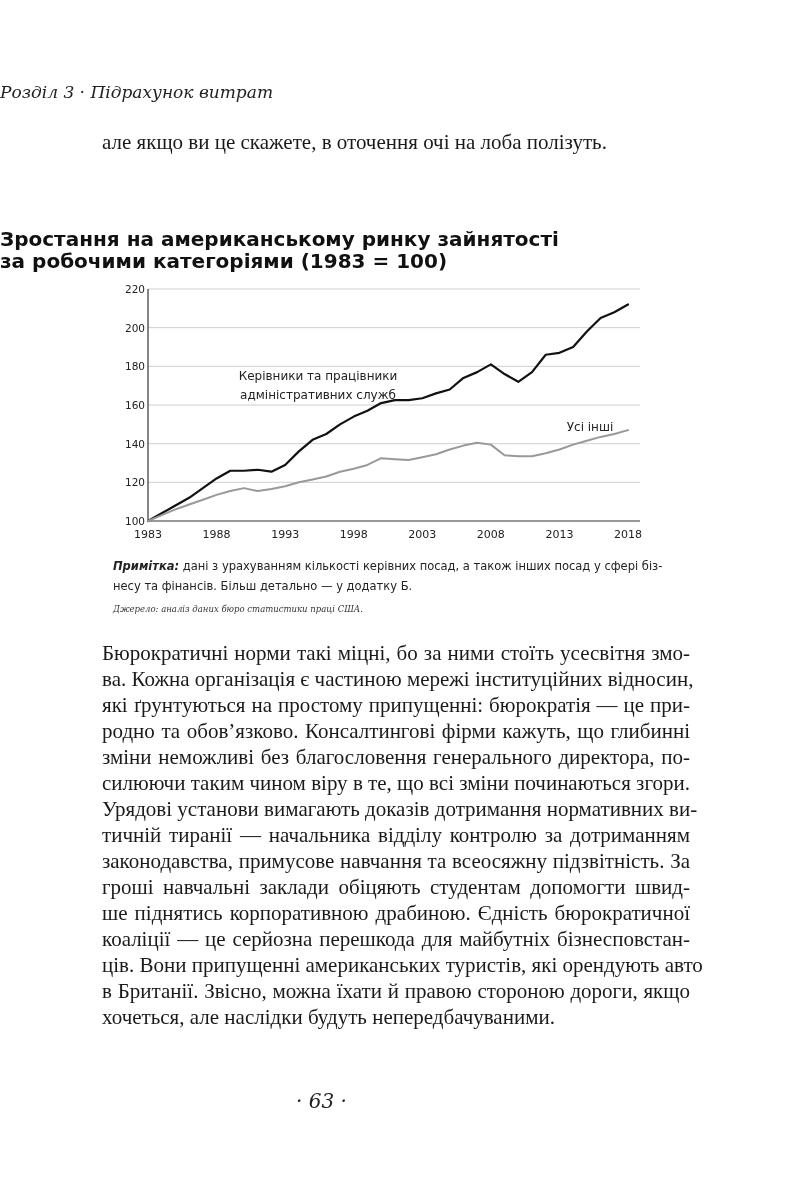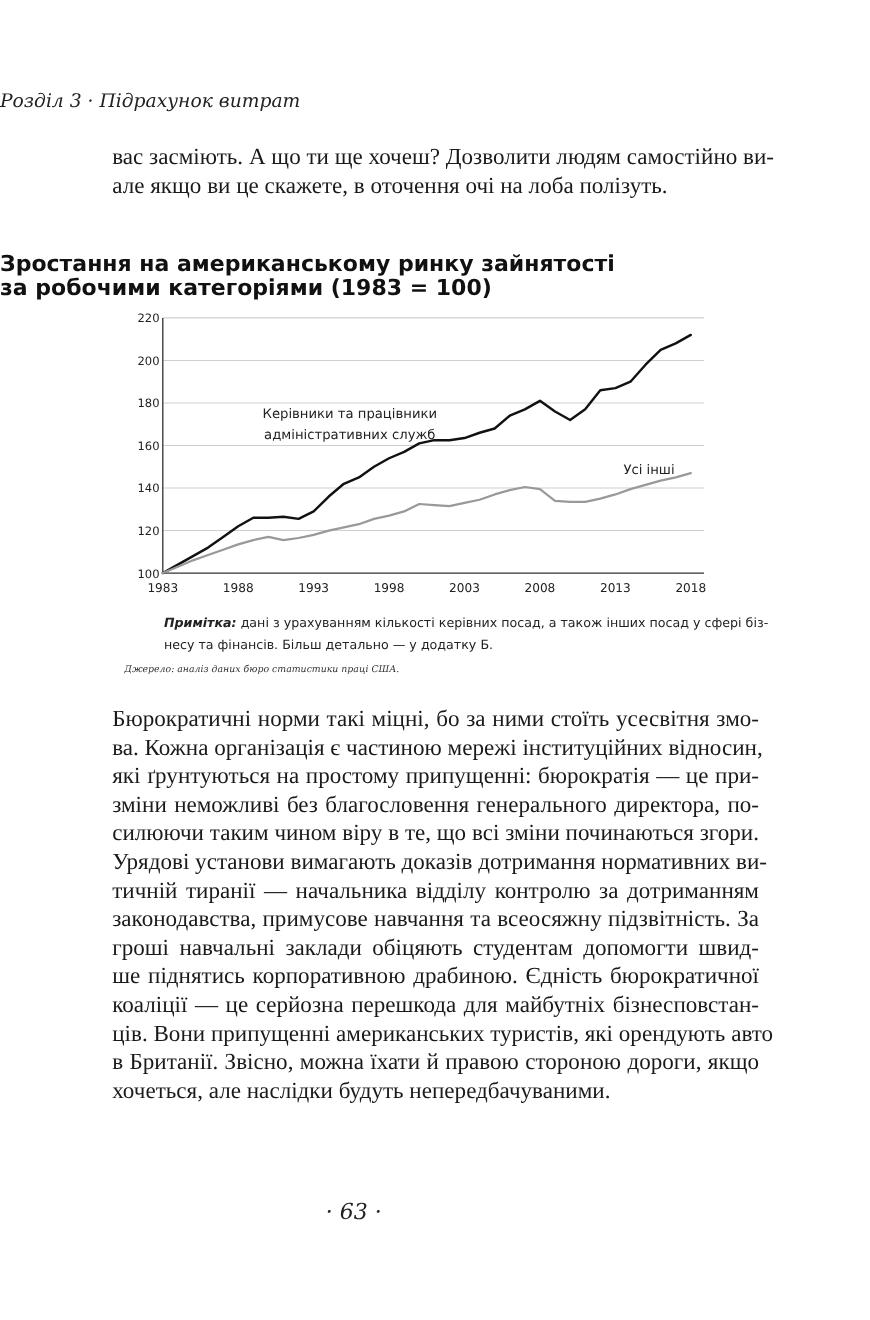--- a/index.html
+++ b/index.html
@@ -21,39 +21,38 @@
       position: absolute; top: 228px; left: 0; width: 791px; 
       font-family: "DejaVu Sans", sans-serif; font-weight: bold; font-size: 20px; line-height: 22px; color: #111;
     }
     .chart-title span { display: block; }
     svg.chart { position: absolute; left: 0; top: 280px; }
     .chart text { font-family: "DejaVu Sans", sans-serif; fill: #222; }
     .note {
       position: absolute; top: 556px; left: 113px; width: 530px;
       font-family: "DejaVu Sans", sans-serif; font-size: 11.5px; line-height: 20px; color: #222;
     }
-    .note .line { display: block; white-space: nowrap; text-align: justify; text-align-last: justify; margin-left: 36px; }
+    .note .line { display: block; white-space: nowrap; text-align: justify; text-align-last: justify; }
     .note .line.last { text-align-last: left; }
     .note .note-label { font-style: italic; font-weight: bold; }
     .source {
       position: absolute; top: 604px; left: 113px;
       font-family: "DejaVu Serif", serif; font-style: italic; font-size: 8.5px; color: #333;
     }
     .page-number {
       position: absolute; top: 1089px; left: 0; width: 643px; text-align: center;
       font-family: "DejaVu Serif", serif; font-style: italic; font-size: 20px; color: #222;
     }
   </style>
 </head>
 <body>
 
 <div class="running-head">Розділ 3 · Підрахунок витрат</div>
 
 <div class="para para1">
-  <span class="line">вас засміють. А що ти ще хочеш? Дозволити людям самостійно ви-</span>
   <span class="line last">але якщо ви це скажете, в оточення очі на лоба полізуть.</span>
 </div>
 
 <div class="chart-title">
   <span>Зростання на американському ринку зайнятості</span>
   <span>за робочими категоріями (1983 = 100)</span>
 </div>
 
 <svg class="chart" width="791" height="270" viewBox="0 280 791 270" xmlns="http://www.w3.org/2000/svg">
   <g id="grid">
@@ -100,20 +99,21 @@
   <span class="line"><span class="note-label">Примітка:</span> <span>дані з урахуванням кількості керівних посад, а також інших посад у сфері біз-</span></span>
   <span class="line last">несу та фінансів. Більш детально — у додатку Б.</span>
 </div>
 
 <div class="source">Джерело: аналіз даних бюро статистики праці США.</div>
 
 <div class="para para2">
   <span class="line">Бюрократичні норми такі міцні, бо за ними стоїть усесвітня змо-</span>
   <span class="line">ва. Кожна організація є частиною мережі інституційних відносин,</span>
   <span class="line">які ґрунтуються на простому припущенні: бюрократія — це при-</span>
+  <span class="line">родно та обов’язково. Консалтингові фірми кажуть, що глибинні</span>
   <span class="line">зміни неможливі без благословення генерального директора, по-</span>
   <span class="line">силюючи таким чином віру в те, що всі зміни починаються згори.</span>
   <span class="line">Урядові установи вимагають доказів дотримання нормативних ви-</span>
   <span class="line">тичній тиранії — начальника відділу контролю за дотриманням</span>
   <span class="line">законодавства, примусове навчання та всеосяжну підзвітність. За</span>
   <span class="line">гроші навчальні заклади обіцяють студентам допомогти швид-</span>
   <span class="line">ше піднятись корпоративною драбиною. Єдність бюрократичної</span>
   <span class="line">коаліції — це серйозна перешкода для майбутніх бізнесповстан-</span>
   <span class="line">ців. Вони припущенні американських туристів, які орендують авто</span>
   <span class="line">в Британії. Звісно, можна їхати й правою стороною дороги, якщо</span>

